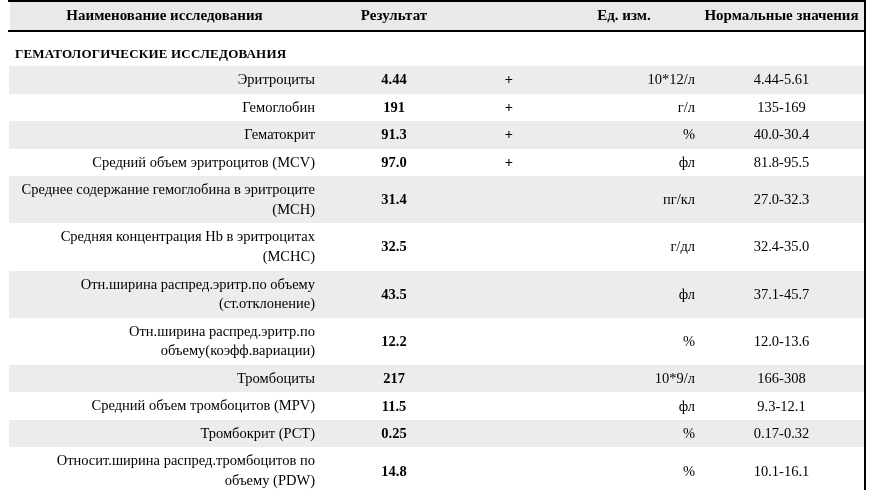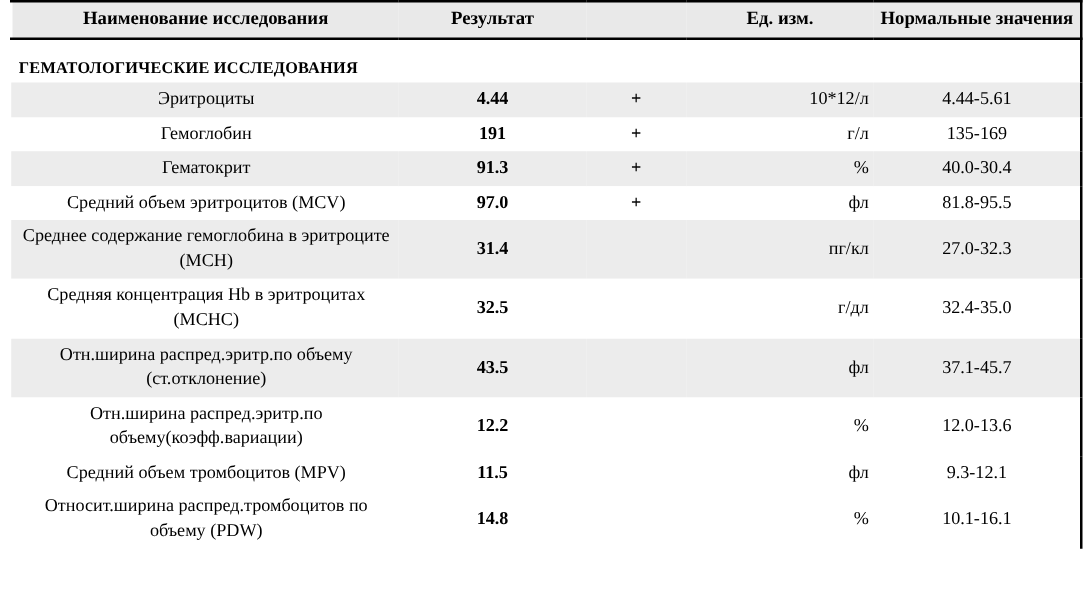--- a/index.html
+++ b/index.html
@@ -53,21 +53,21 @@
     font-size: 13px;
     letter-spacing: 0.2px;
     background: #ffffff;
     border-right: 1px solid #ffffff;
   }
   tbody tr td {
     padding: 4px 4px;
     vertical-align: middle;
   }
   tbody tr.data-row td.cell-name {
-    text-align: center;
+    text-align: right;
     padding-left: 6px;
     line-height: 1.35;
   }
   tbody tr.data-row td.cell-result {
     text-align: center;
     font-weight: bold;
   }
   tbody tr.data-row td.cell-flag {
     text-align: center;
     font-weight: bold;
@@ -166,26 +166,40 @@
           <td class="cell-unit">фл</td>
           <td class="cell-norm">37.1-45.7</td>
         </tr>
         <tr class="data-row plain">
           <td class="cell-name">Отн.ширина распред.эритр.по объему(коэфф.вариации)</td>
           <td class="cell-result">12.2</td>
           <td class="cell-flag"></td>
           <td class="cell-unit">%</td>
           <td class="cell-norm">12.0-13.6</td>
         </tr>
+        <tr class="data-row shaded">
+          <td class="cell-name">Тромбоциты</td>
+          <td class="cell-result">217</td>
+          <td class="cell-flag"></td>
+          <td class="cell-unit">10*9/л</td>
+          <td class="cell-norm">166-308</td>
+        </tr>
         <tr class="data-row plain">
           <td class="cell-name">Средний объем тромбоцитов (MPV)</td>
           <td class="cell-result">11.5</td>
           <td class="cell-flag"></td>
           <td class="cell-unit">фл</td>
           <td class="cell-norm">9.3-12.1</td>
+        </tr>
+        <tr class="data-row shaded">
+          <td class="cell-name">Тромбокрит (PCT)</td>
+          <td class="cell-result">0.25</td>
+          <td class="cell-flag"></td>
+          <td class="cell-unit">%</td>
+          <td class="cell-norm">0.17-0.32</td>
         </tr>
         <tr class="data-row plain">
           <td class="cell-name">Относит.ширина распред.тромбоцитов по объему (PDW)</td>
           <td class="cell-result">14.8</td>
           <td class="cell-flag"></td>
           <td class="cell-unit">%</td>
           <td class="cell-norm">10.1-16.1</td>
         </tr>
       </tbody>
   </table>

